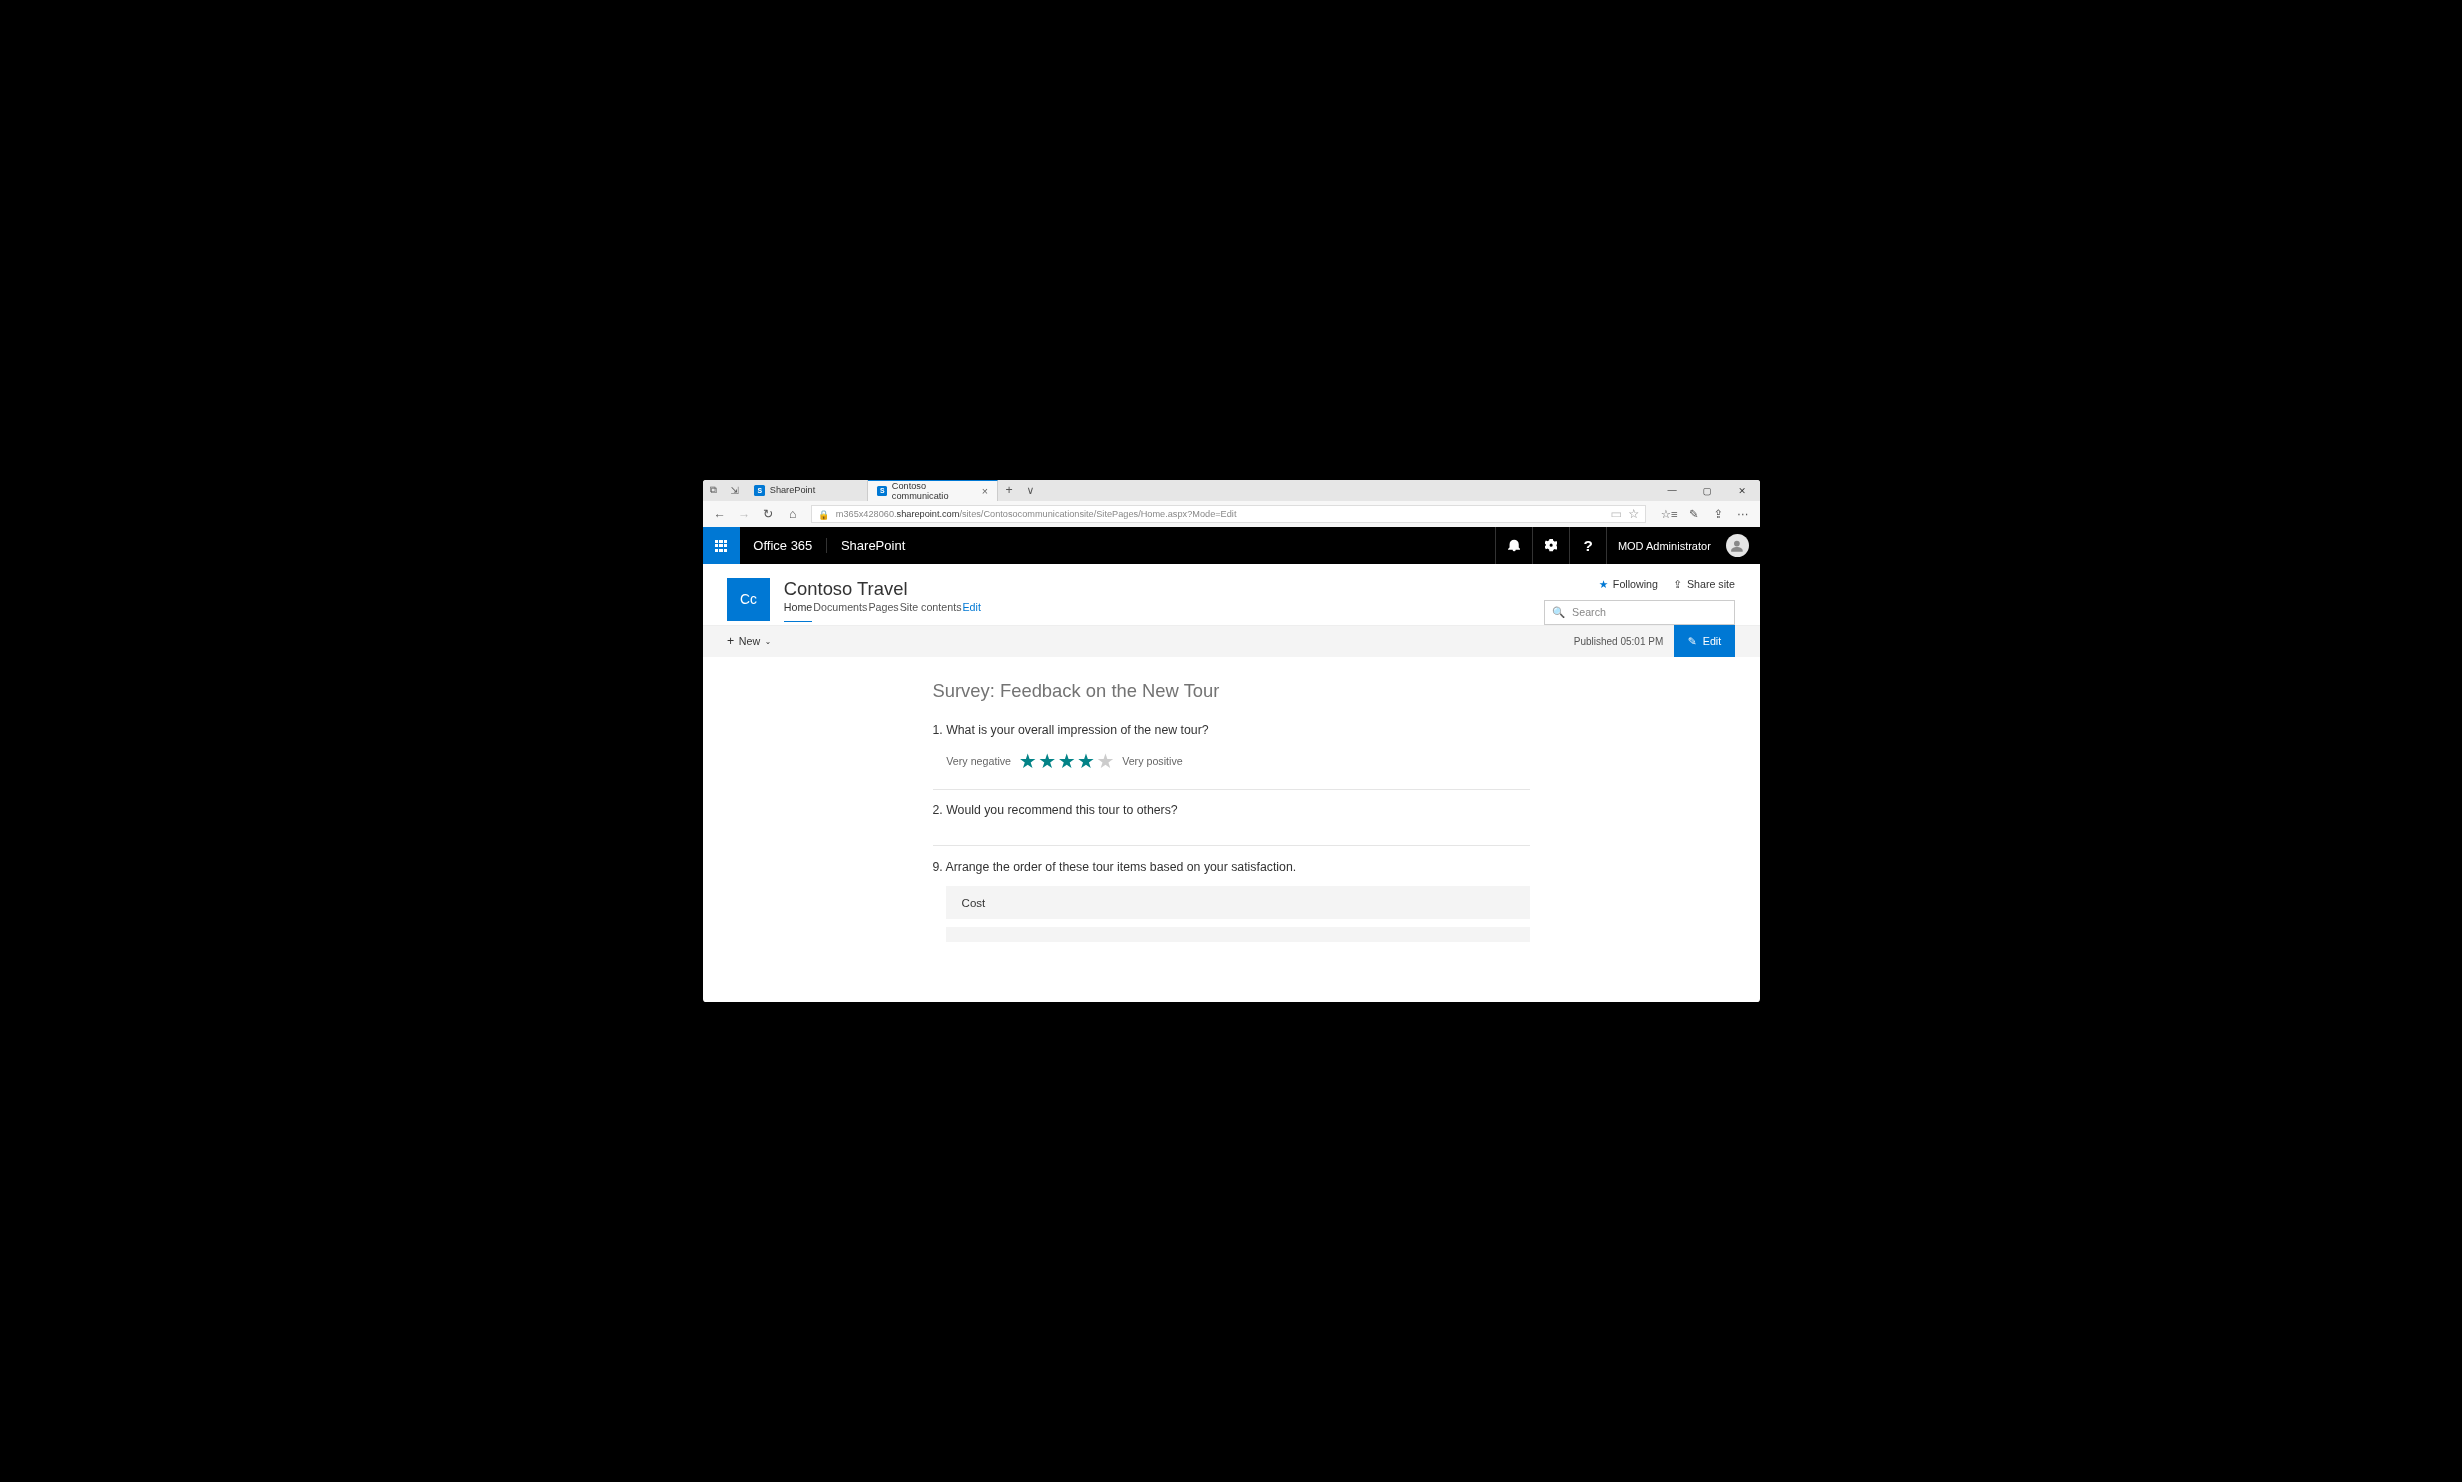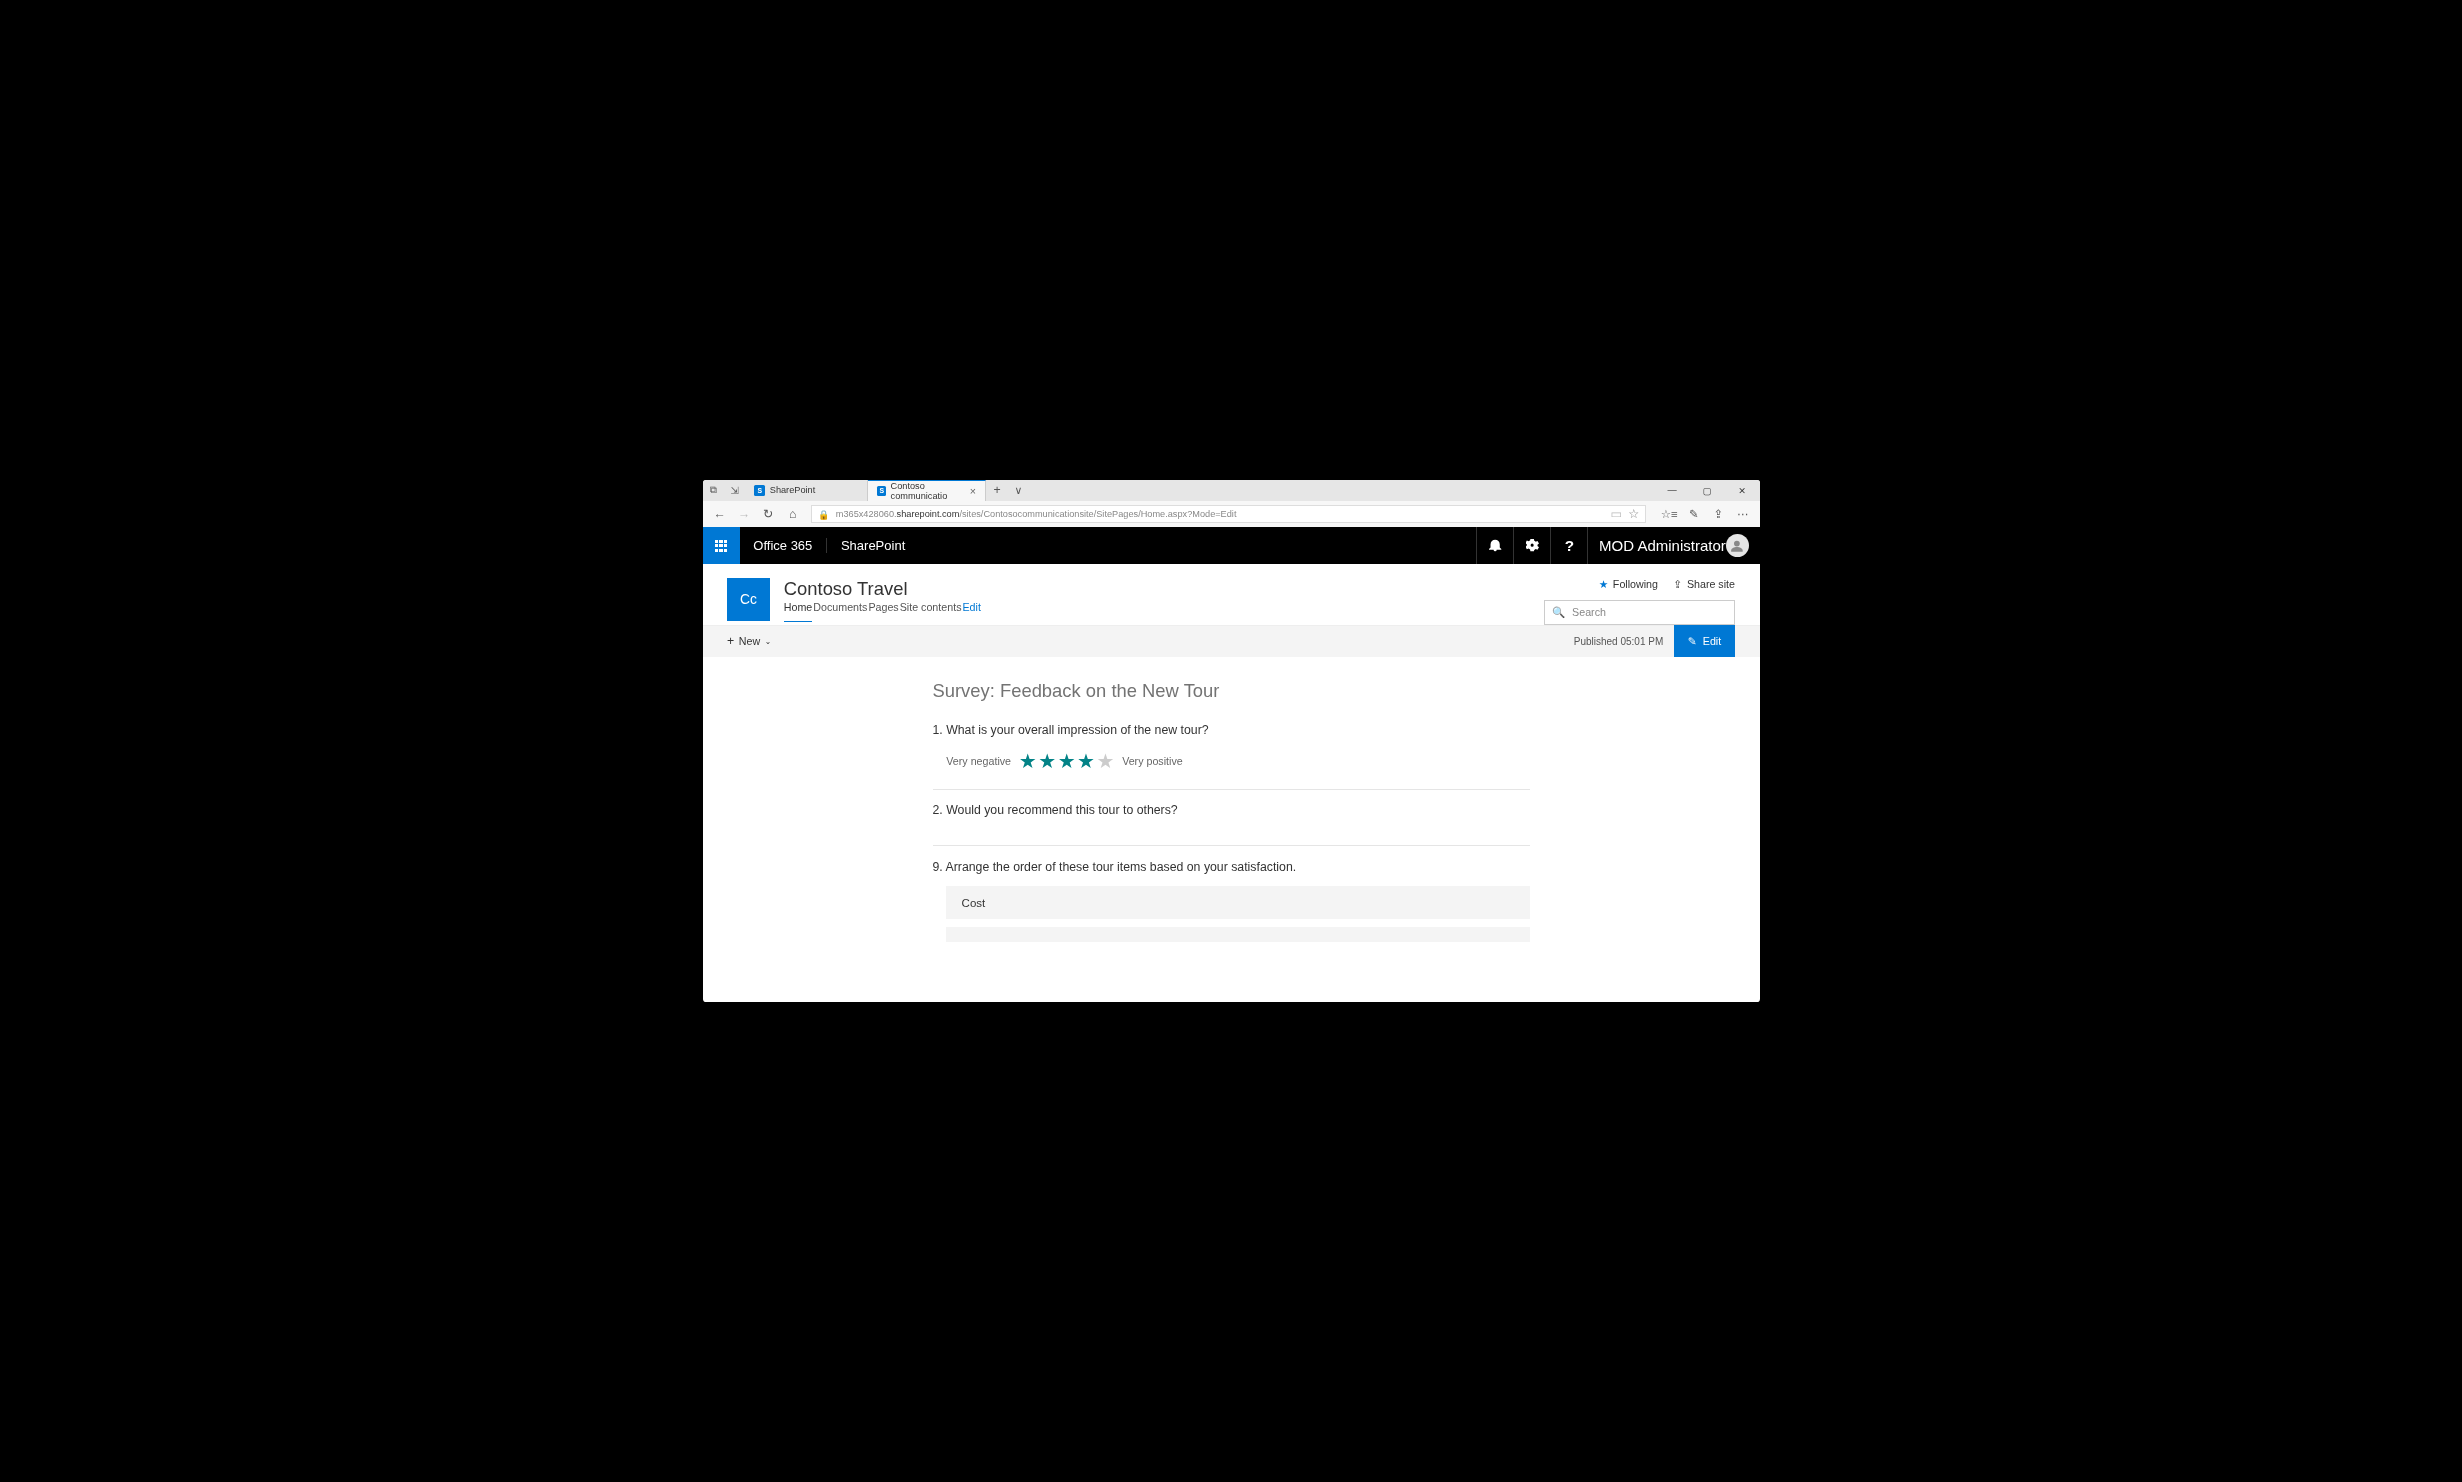--- a/index.html
+++ b/index.html
@@ -7,21 +7,21 @@
 
 .device { background: #000; border-radius: 31px; padding: 46px 38px; width: 100%; max-width: 1133px; }
 .screen { background: #fff; border-radius: 3.1px; overflow: hidden; position: relative; }
 
 
 .browser-top { background: #e6e6e6; height: 21.4px; display: flex; align-items: center; }
 .tab-strip { display: flex; align-items: stretch; height: 100%; }
 .pin-icon, .recent-icon { width: 21.4px; display: flex; align-items: center; justify-content: center; color: #555; font-size: 10px; }
 .tab { display: flex; align-items: center; padding: 0 9.2px; font-size: 9.2px; color: #333; gap: 4.6px; border-right: 0.8px solid #ccc; height: 100%; }
 .tab.inactive { background: #e6e6e6; width: 123px; }
-.tab.active { background: #f7f7f7; width: 118px; border-top: 1.5px solid #0078d4; }
+.tab.active { background: #f7f7f7; width: 130px; border-top: 1.5px solid #0078d4; }
 .tab-close { color: #666; font-size: 10.7px; margin-left: auto; }
 .new-tab { width: 21.4px; display: flex; align-items: center; justify-content: center; color: #555; font-size: 12.3px; }
 .more-tabs { width: 21.4px; display: flex; align-items: center; justify-content: center; color: #555; font-size: 10.7px; }
 .window-controls { margin-left: auto; display: flex; }
 .win-btn { width: 35px; height: 21.4px; display: flex; align-items: center; justify-content: center; color: #333; font-size: 9.2px; }
 
 .url-bar { background: #f7f7f7; height: 26px; display: flex; align-items: center; padding: 0 6.1px; gap: 3.1px; }
 .nav-btn { width: 21.4px; height: 21.4px; display: flex; align-items: center; justify-content: center; color: #555; font-size: 12.3px; }
 .url-input-wrap { flex: 1; background: #fff; border: 0.8px solid #ddd; height: 18.4px; display: flex; align-items: center; padding: 0 6.1px; gap: 6.1px; margin: 0 4.6px; }
 .lock-icon { color: #888; font-size: 9.2px; }
@@ -32,21 +32,21 @@
 
 
 .suite-bar { background: #000; color: #fff; height: 37px; display: flex; align-items: center; }
 .waffle { width: 37px; height: 37px; background: #0078d4; display: flex; align-items: center; justify-content: center; }
 .waffle-grid { display: grid; grid-template-columns: repeat(3, 3.1px); grid-template-rows: repeat(3, 3.1px); gap: 1.5px; }
 .waffle-grid span { background: #fff; width: 3.1px; height: 3.1px; }
 .suite-brand { padding: 0 13.8px; font-size: 13px; font-weight: 400; }
 .suite-app { padding: 0 13.8px; font-size: 13px; font-weight: 400; border-left: 0.8px solid #333; }
 .suite-right { margin-left: auto; display: flex; align-items: center; height: 100%; }
 .suite-icon { width: 37px; height: 37px; display: flex; align-items: center; justify-content: center; border-left: 0.8px solid #333; color: #fff; }
-.suite-user { padding: 0 10.7px; display: flex; align-items: center; gap: 0; border-left: 0.8px solid #333; height: 100%; font-size: 15px; }
+.suite-user { padding: 0 10.7px; display: flex; align-items: center; gap: 15px; border-left: 0.8px solid #333; height: 100%; font-size: 11px; }
 .avatar { width: 23px; height: 23px; border-radius: 50%; background: #e5e5e5; display: flex; align-items: center; justify-content: center; color: #888; }
 
 
 .site-header { background: #fff; padding: 13.8px 24.5px 0; display: flex; align-items: flex-start; }
 .site-logo { width: 43px; height: 43px; background: #0078d4; color: #fff; display: flex; align-items: center; justify-content: center; font-size: 13.8px; margin-right: 13.8px; }
 .site-info { flex: 1; }
 .site-title { font-size: 18.4px; font-weight: 400; color: #333; margin-bottom: 1px; }
 .site-nav { display: flex; gap: 1px; }
 .site-nav-item { font-size: 10.7px; color: #555; padding-bottom: 7.7px; cursor: pointer; }
 .site-nav-item.active { color: #333; border-bottom: 1.5px solid #0078d4; }

